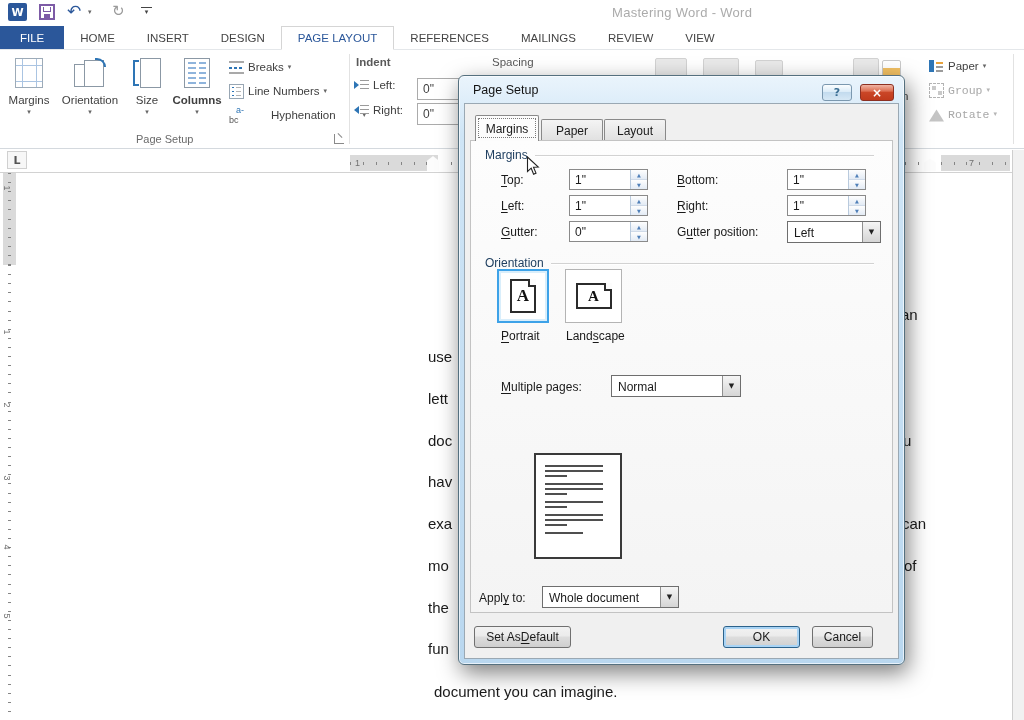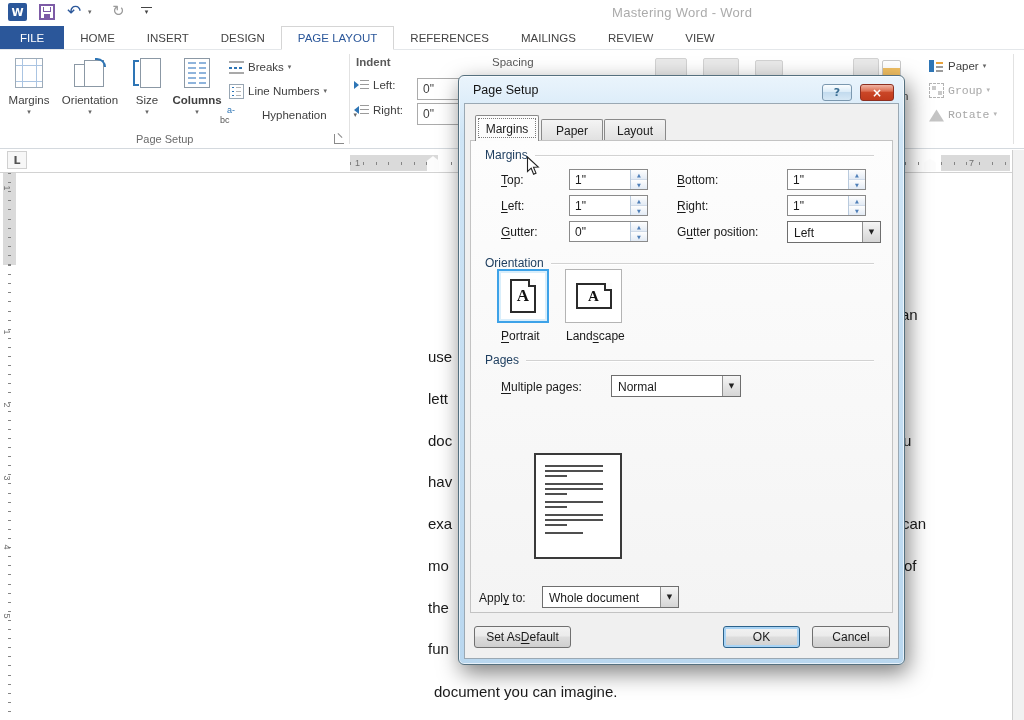--- a/index.html
+++ b/index.html
@@ -246,21 +246,21 @@
   <div class="sb" style="left:229px;top:8px;">
     <span class="ic14 ic-breaks"></span>
     <span>Breaks</span>
     <span class="caret glyph" style="margin-top:0;">▾</span>
   </div>
   <div class="sb" style="left:229px;top:32px;">
     <span class="ic14 ic-lnum"></span>
     <span>Line Numbers</span>
     <span class="caret glyph" style="margin-top:0;">▾</span>
   </div>
-  <div class="sb" style="left:220px;top:56px;gap:27px;">
+  <div class="sb" style="left:229px;top:56px;gap:27px;">
     <span class="ic14 ic-hyph"></span>
     <span>Hyphenation</span>
     <span class="caret glyph" style="margin-top:0;">▾</span>
   </div>
 
   <div class="grouplabel" style="left:136px;">Page Setup</div>
   <div class="launcher" style="left:334px;">
       <i></i>
     </div>
   <div class="vsep" style="left:349px;"></div>
@@ -424,24 +424,20 @@
       </div>
       <div class="orient" style="left:100px;top:165px;width:57px;">
         <div class="pagicon land">
           <span>A</span>
             <span class="fold"></span>
         </div>
       </div>
       <span class="dlabel" style="left:36px;top:225px;"><u>P</u>ortrait</span>
       <span class="dlabel" style="left:101px;top:225px;">Land<u>s</u>cape</span>
 
-      <div class="ghead" style="top:249px;">
-        <span class="cap">Pages</span>
-          <span class="line"></span>
-      </div>
       <span class="dlabel" style="left:36px;top:276px;"><u>M</u>ultiple pages:</span>
       <div class="dropfield" style="left:146px;top:271px;width:130px;">
         <span class="val">Normal</span>
         <span class="dropbtn glyph">▼</span>
       </div>
 
       <div class="thumb">
         <div class="l"></div>
           <div class="l"></div>
           <div class="s"></div>
@@ -457,20 +453,20 @@
       </div>
 
       <span class="dlabel" style="left:14px;top:487px;">Appl<u>y</u> to:</span>
       <div class="dropfield" style="left:77px;top:482px;width:137px;">
         <span class="val">Whole document</span>
         <span class="dropbtn glyph">▼</span>
       </div>
 
       <div class="btn" style="left:9px;top:522px;width:97px;">Set As <u>D</u>efault</div>
       <div class="btn okbtn" style="left:258px;top:522px;width:77px;">OK</div>
-      <div class="btn" style="left:347px;top:522px;width:78px;">Cancel</div>
+      <div class="btn" style="left:347px;top:522px;width:61px;">Cancel</div>
     </div>
   </div>
 </div>
 
 <svg class="cursor" style="left:526px;top:156px;" width="14" height="21" viewBox="0 0 14 21">
   <path d="M1.5 1 L1.5 15.5 L5.2 12.2 L7.6 18.2 L10 17.1 L7.5 11.3 L12.3 11 Z" fill="#ffffff" stroke="#222222" stroke-width="1.1"></path>
 </svg>
 
 </body></html>

